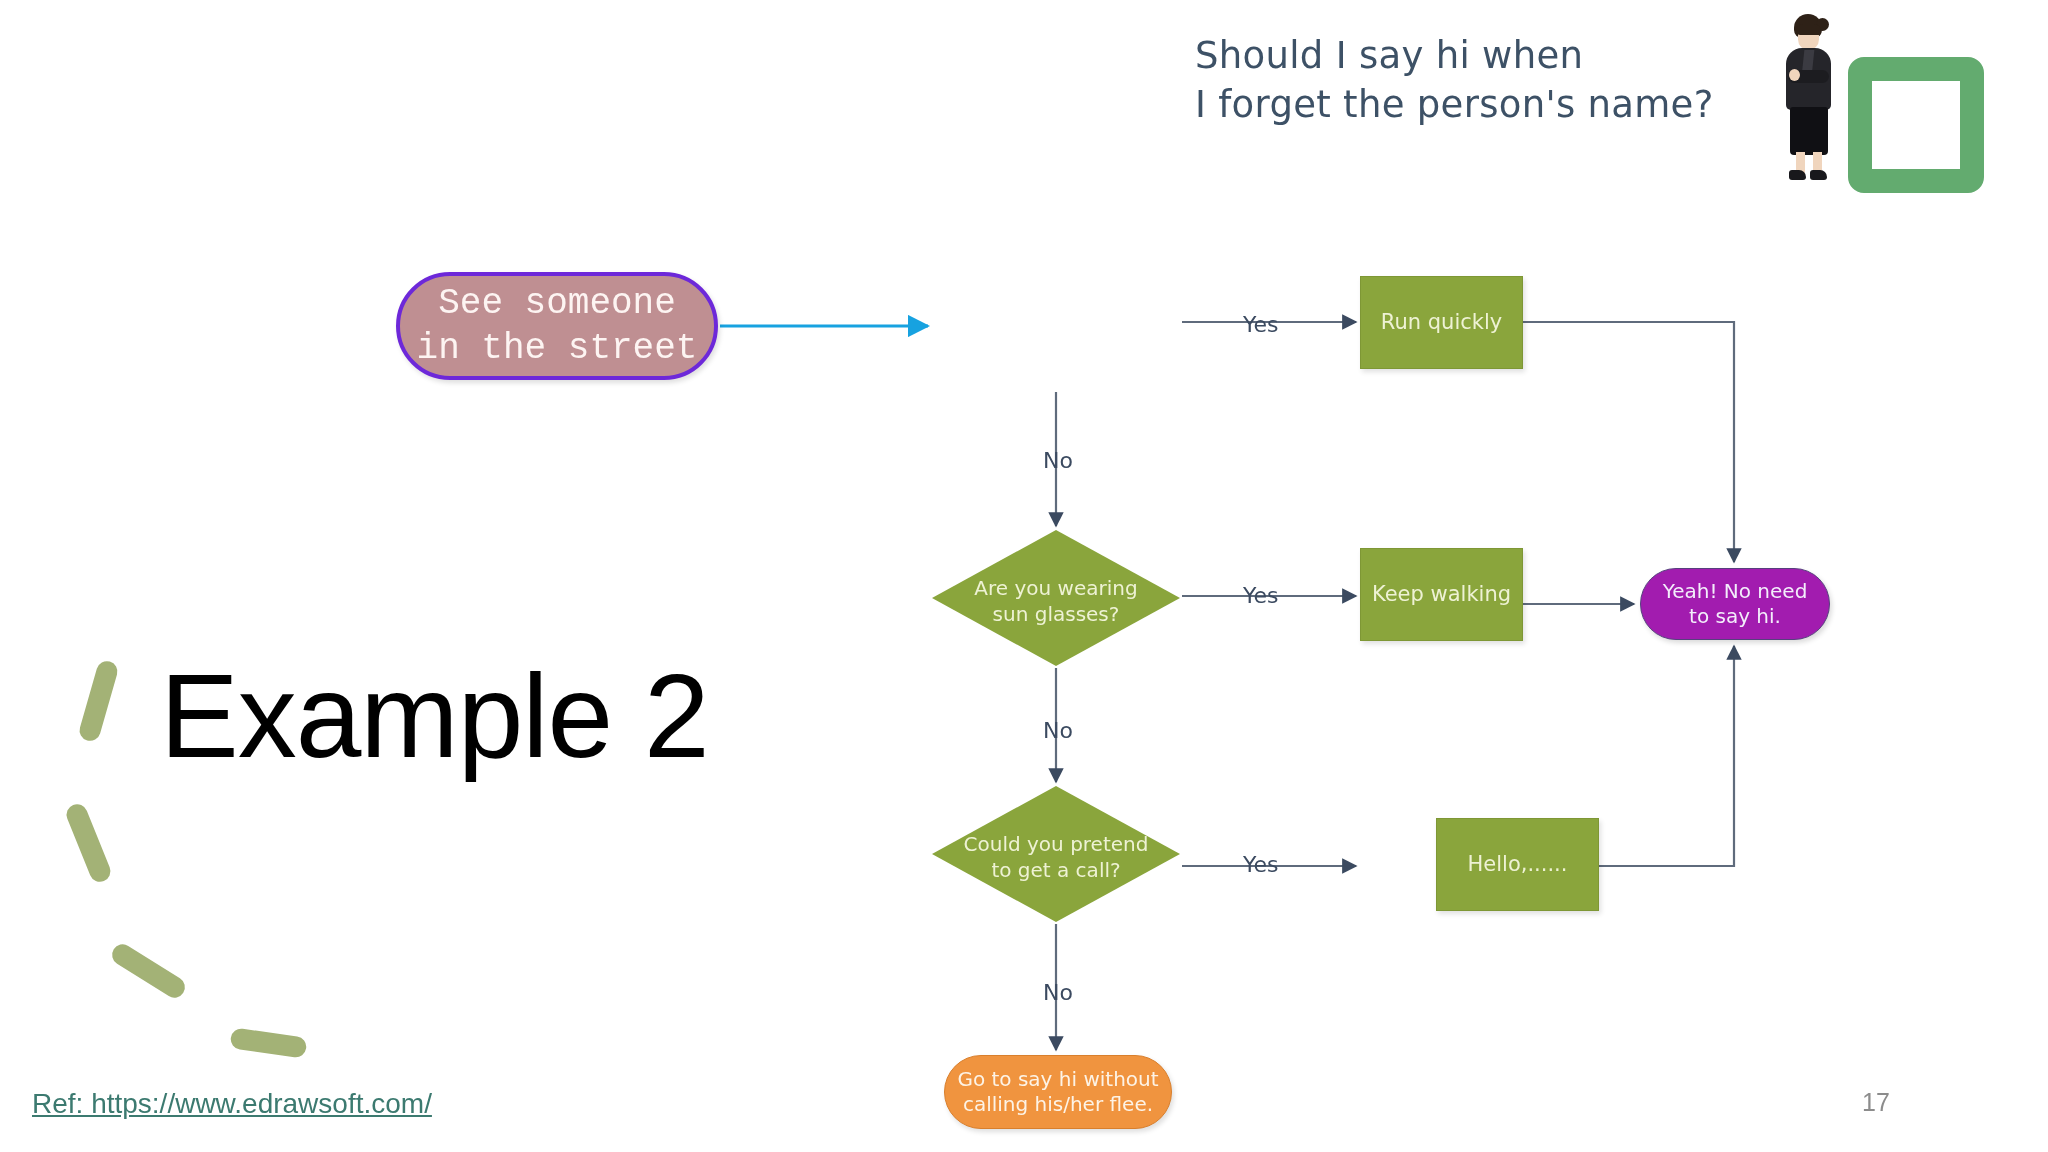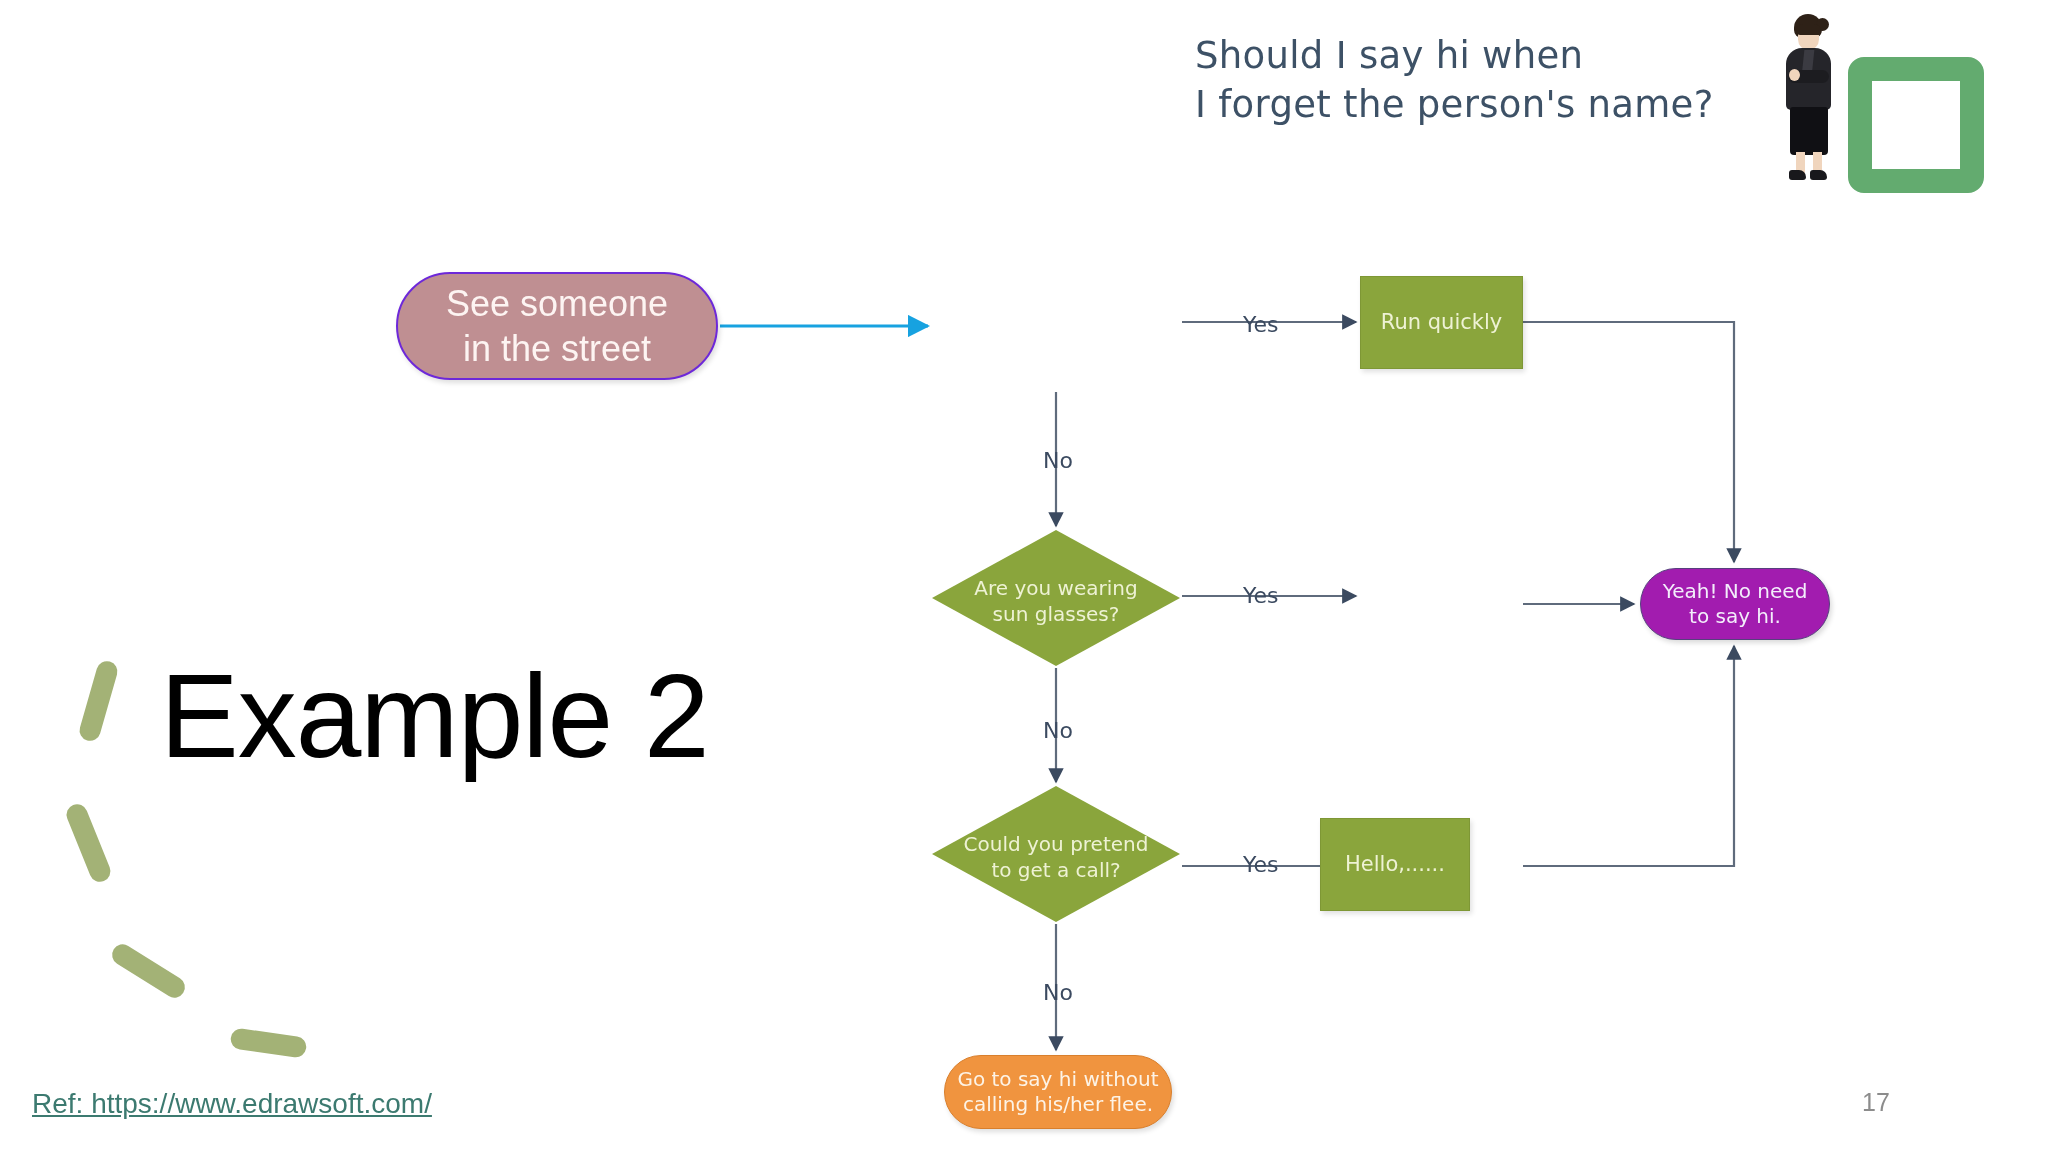--- a/index.html
+++ b/index.html
@@ -185,24 +185,24 @@
     line-height: 1.26;
     white-space: pre-line;
     box-sizing: border-box;
   }
 
   
   .node-start {
     left: 396px; top: 272px;
     width: 322px; height: 108px;
     background: #bf8f92;
-    border: 2px solid #6d28d9;
+    border: 4px solid #6d28d9;
     border-radius: 54px;
     color: #fdf4f2;
-    font-family: Liberation Sans, sans-serif;
+    font-family: Liberation Mono, monospace;
     font-size: 36px;
     line-height: 1.26;
     box-shadow: 2px 3px 5px rgba(0,0,0,0.13);
   }
 
   
   .diamond-wrap {
     position: absolute;
     width: 248px; height: 136px;
   }
@@ -236,21 +236,21 @@
   
   .node-rect {
     background: #8aa53c;
     border: 1px solid #7e9735;
     font-size: 21px;
     color: #eef2d4;
     box-shadow: 2px 3px 5px rgba(0,0,0,0.12);
   }
   .r1 { left: 1360px; top: 276px; width: 163px; height: 93px; }
   .r2 { left: 1360px; top: 548px; width: 163px; height: 93px; }
-  .r3 { left: 1320px; top: 818px; width: 150px; height: 93px; }
+  .r3 { left: 1436px; top: 818px; width: 163px; height: 93px; }
 
   
   .node-purple {
     left: 1640px; top: 568px;
     width: 190px; height: 72px;
     background: #a21caf;
     border: 1px solid #56407e;
     border-radius: 36px;
     font-size: 20px;
     color: #f3eefb;
@@ -363,20 +363,21 @@
   </div>
 
   <div class="diamond-wrap d3">
     <div class="diamond-shape"></div>
     <div class="diamond-label">Could you pretend
 to get a call?</div>
   </div>
 
   <div class="node node-rect r1">Run quickly</div>
 
+  <div class="node node-rect r2">Keep walking</div>
 
   <div class="node node-rect r3">Hello,......</div>
 
   <div class="node node-purple">Yeah! No need
 to say hi.</div>
 
   <div class="node node-orange">Go to say hi without
 calling his/her flee.</div>
 
   <div class="edge-label lbl-yes1">Yes</div>

